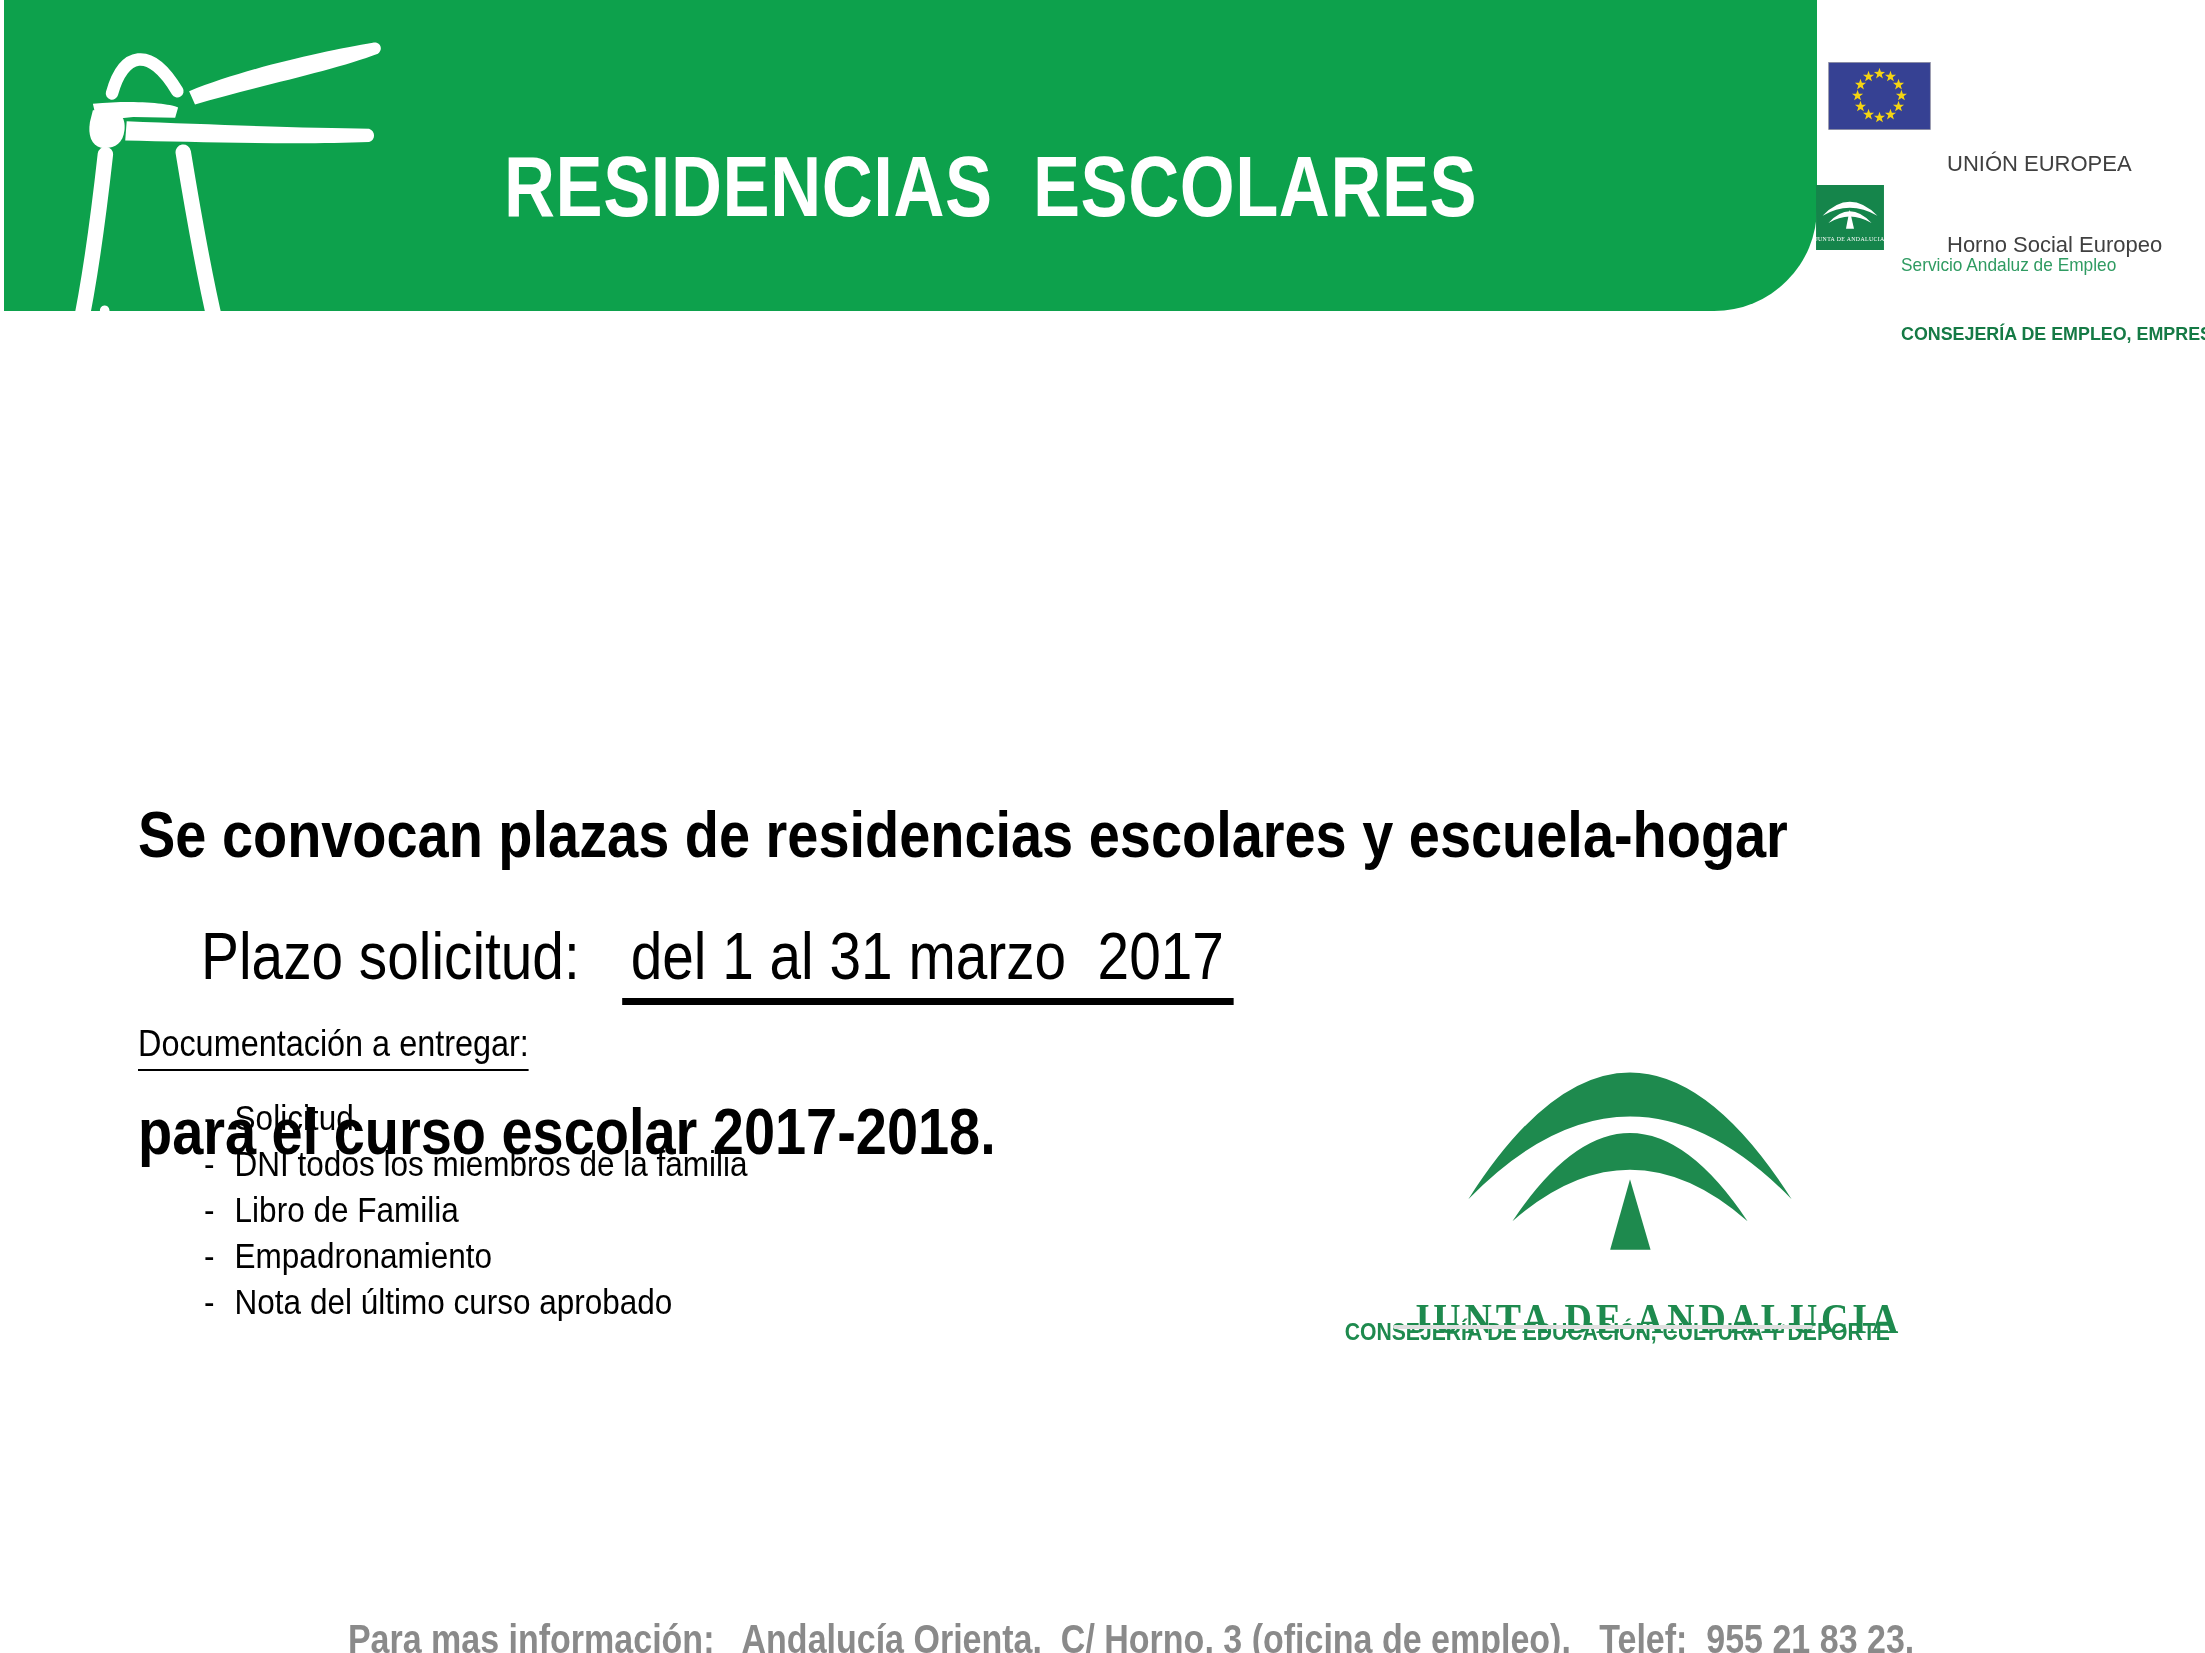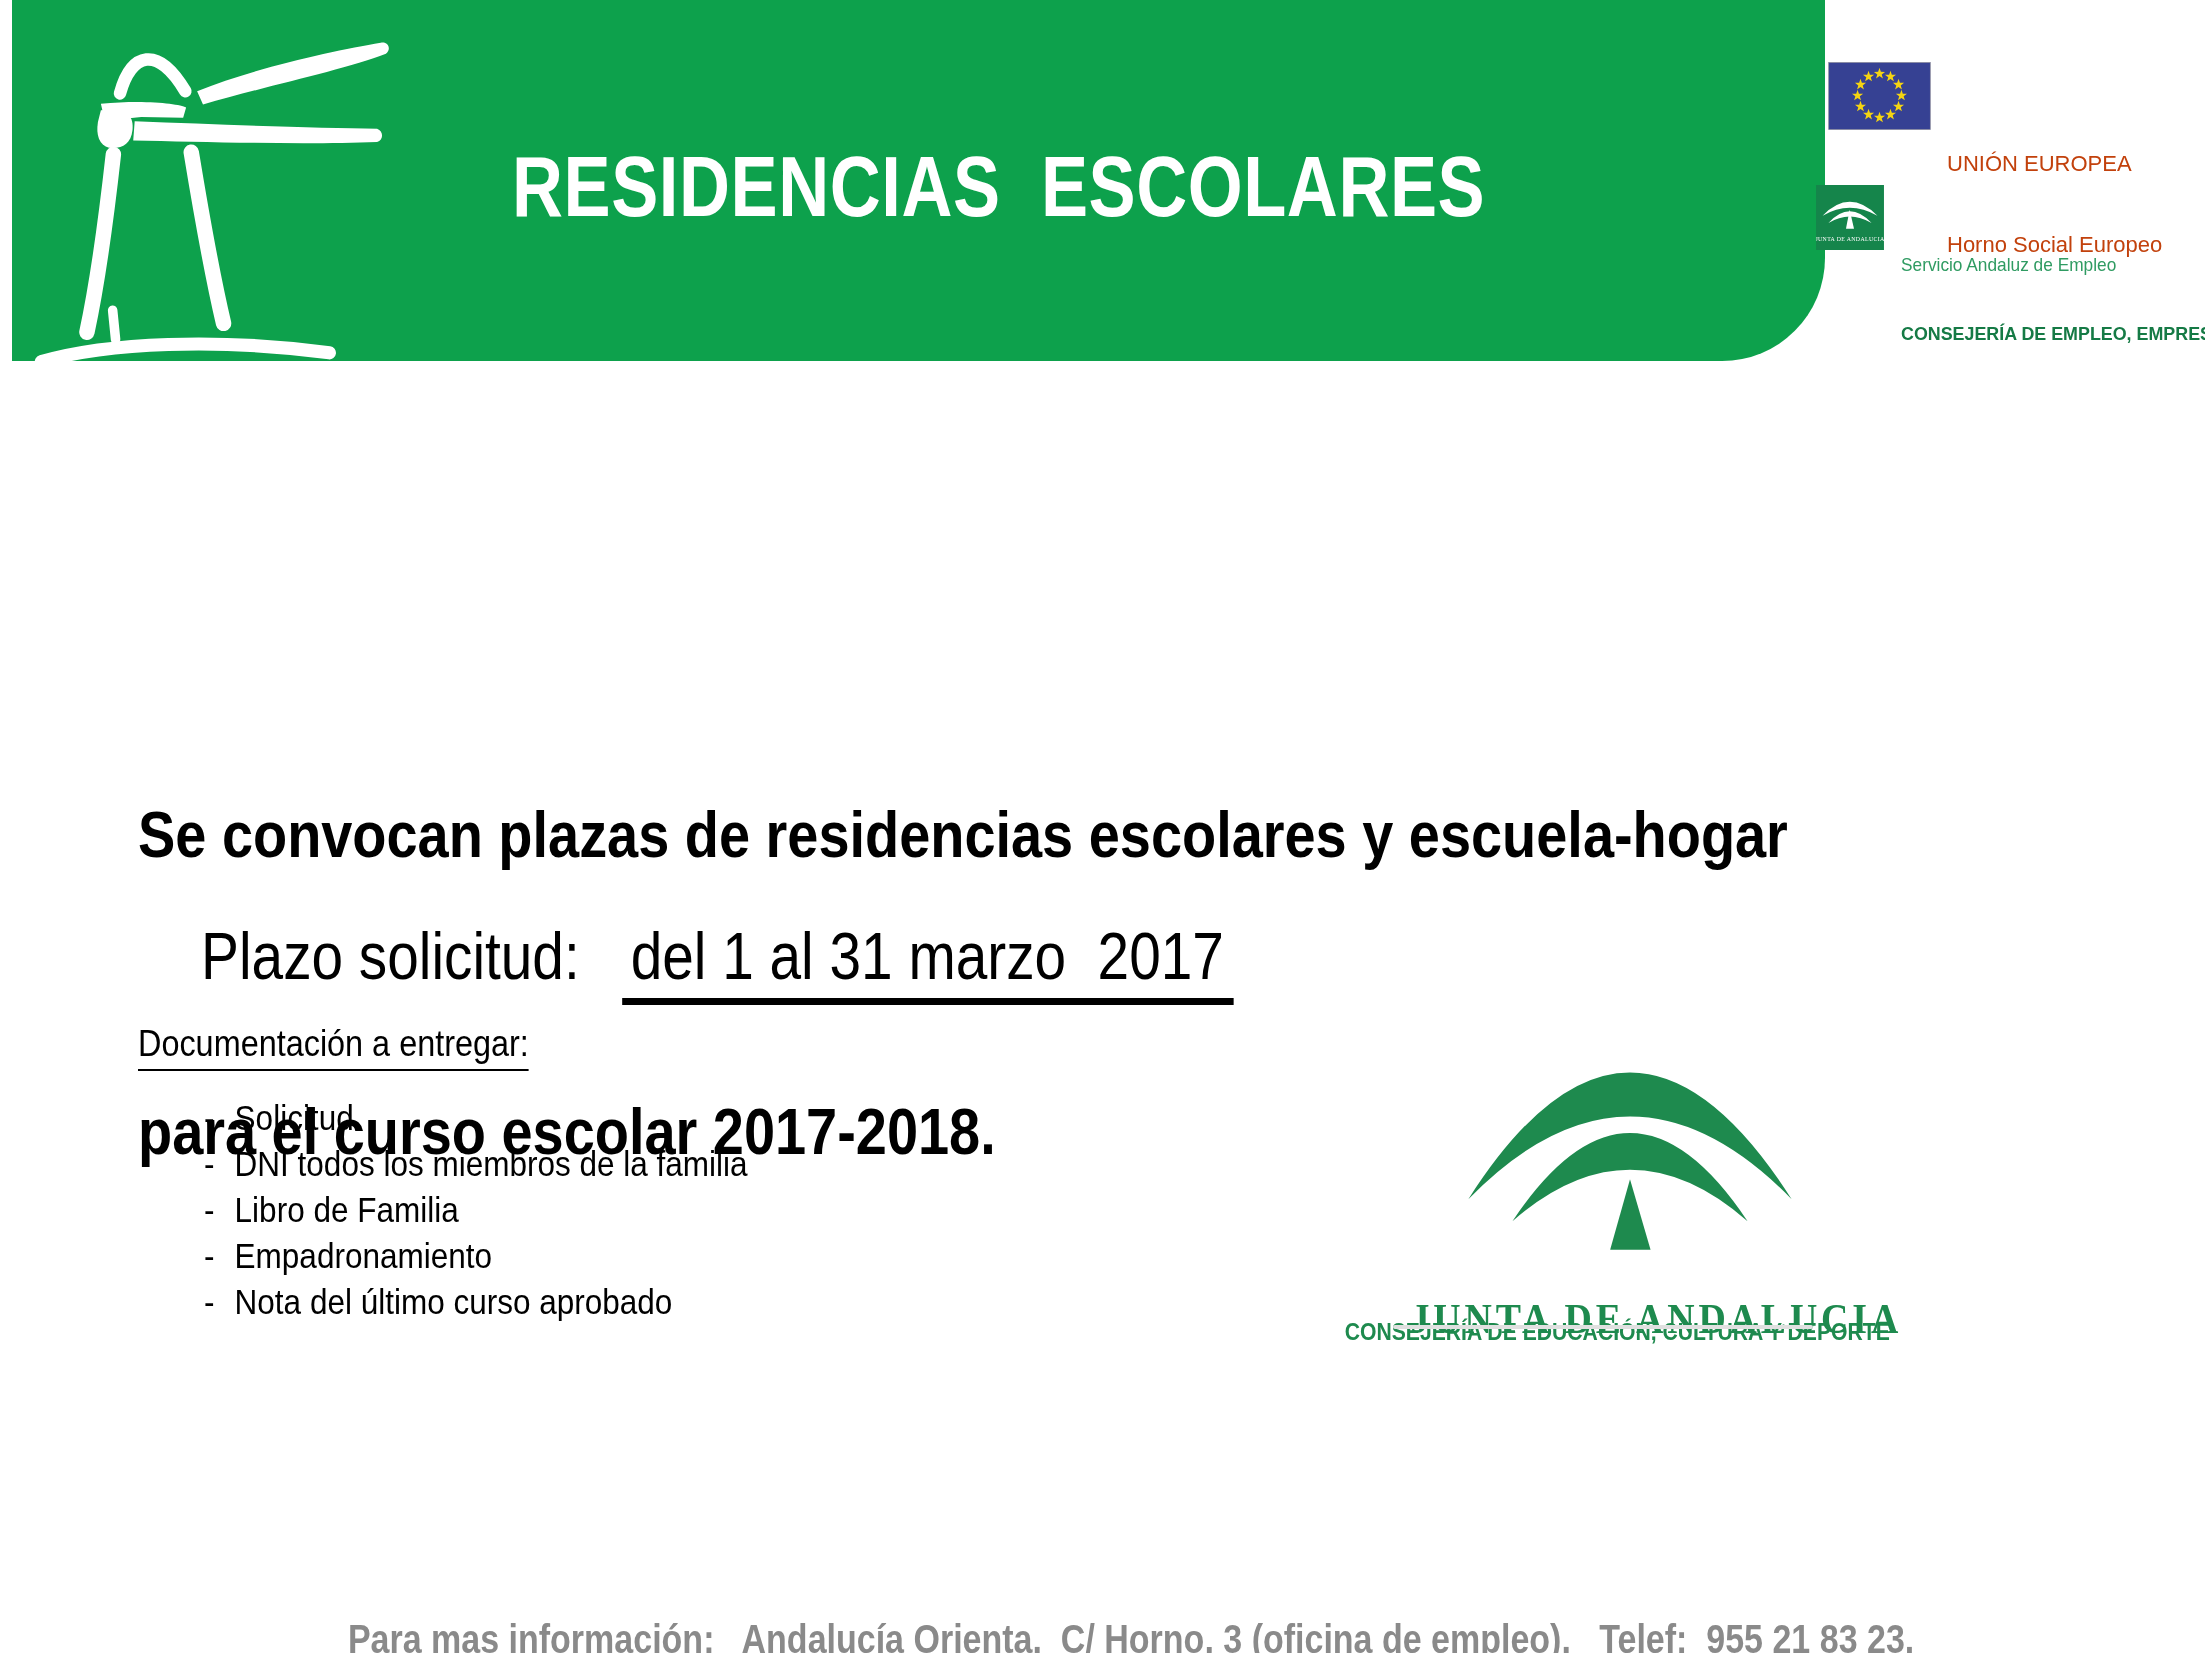--- a/index.html
+++ b/index.html
@@ -2,34 +2,34 @@
 <html style="font-size:11.8px"><head>
 <meta charset="utf-8">
 <style>
   html,body{margin:0;padding:0;background:#ffffff;}
   #page{
     position:relative;width:2205px;height:1654px;background:#ffffff;overflow:hidden;
     font-family:"Liberation Sans","DejaVu Sans",sans-serif;
   }
   
   .banner{
-    position:absolute;left:12px;top:0;width:1813px;height:361px;
+    position:absolute;left:4px;top:0;width:1813px;height:311px;
     background:#0DA14C;border-radius:0 0 103px 0;
   }
   .windmill{position:absolute;left:0;top:0;width:382px;height:397px;}
   .title{
     position:absolute;left:500px;top:144px;
     color:#ffffff;font-weight:700;font-size:85px;line-height:1;
     white-space:pre;letter-spacing:0.7px;
     transform:scaleX(0.83);transform-origin:0 0;
   }
   
   .eu-flag{position:absolute;left:1828px;top:62px;width:103px;height:68px;}
   .eu-text{
-    position:absolute;left:1947px;top:96px;color:#c2410c;
+    position:absolute;left:1947px;top:96px;color:#404040;
     font-size:22px;line-height:27px;white-space:pre;
   }
   .sae-square{position:absolute;left:1816px;top:185px;width:68px;height:65px;}
   .sae-text{position:absolute;left:1901px;top:207px;line-height:23px;white-space:pre;
     transform:scaleX(0.94);transform-origin:0 0;}
   .sae-line1{font-size:18.4px;color:#2f9b62;}
   .sae-line2{font-size:19px;color:#157a45;font-weight:700;}
   
   .announce{
     position:absolute;left:138px;top:587px;color:#000;

